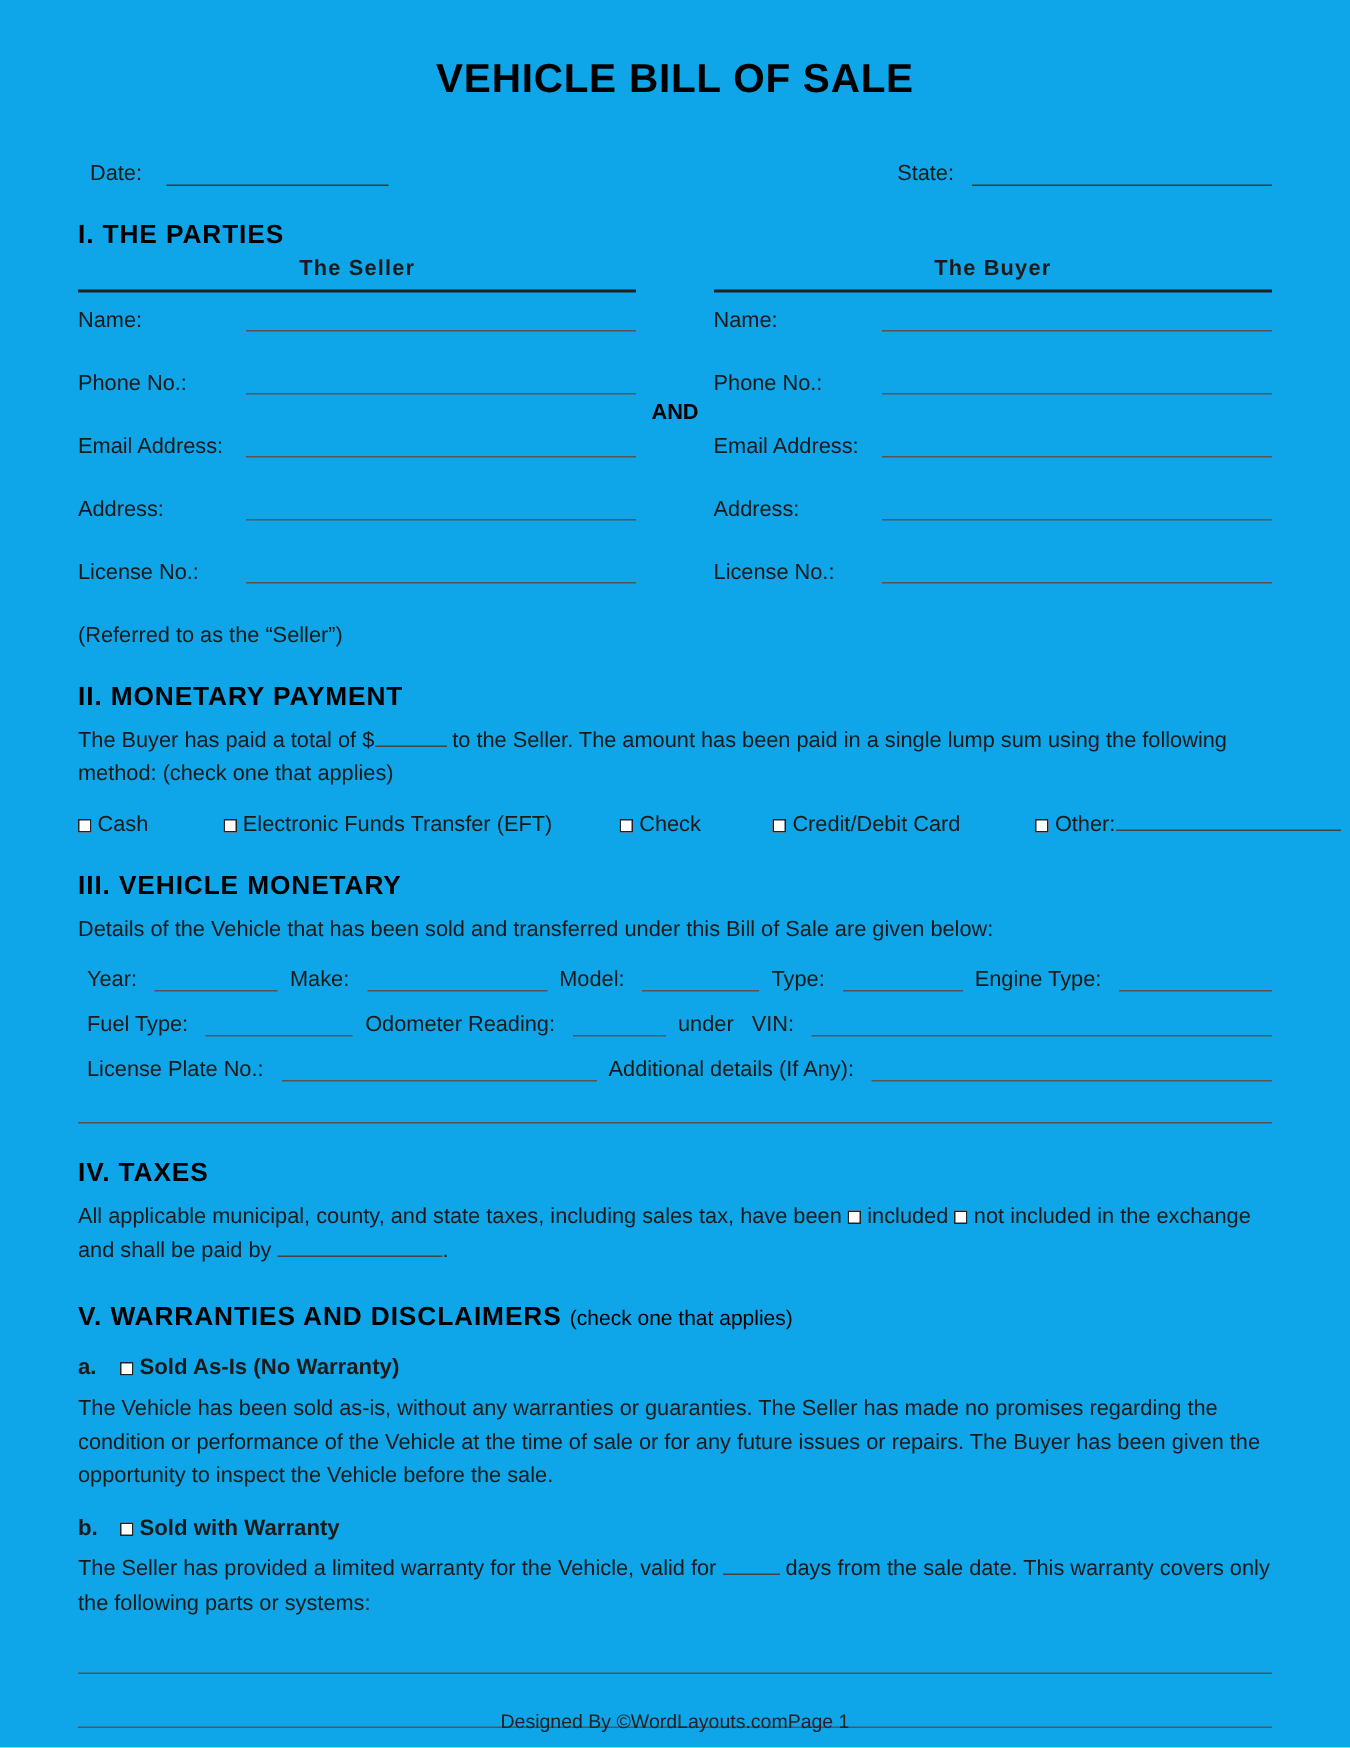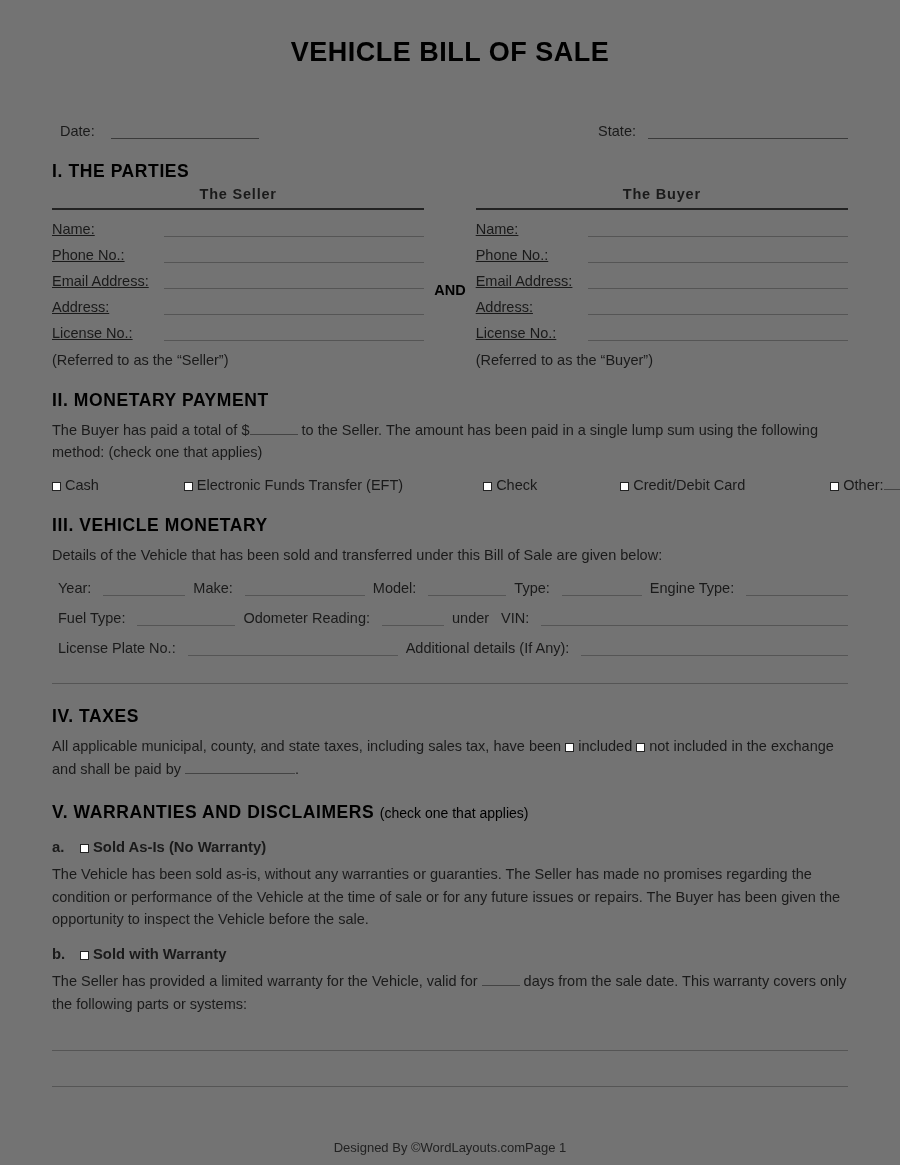--- a/index.html
+++ b/index.html
@@ -8,41 +8,41 @@
     background: #ffffff;
   }
   body {
     font-family: "Liberation Sans", sans-serif;
     color: #1a1a1a;
   }
   .page {
     position: relative;
     width: 900px;
     height: 1165px;
-    background: #737373;
+    background: #0ea5e9;
     box-sizing: border-box;
     padding: 0 52px;
     overflow: hidden;
   }
 
   
   .doc-title {
     text-align: center;
     font-size: 27px;
     font-weight: 700;
     letter-spacing: 0.5px;
     color: #000;
     padding-top: 38px;
     line-height: 1.1;
   }
 
   
   .date-state-row {
     display: flex;
-    margin-top: 55px;
+    margin-top: 40px;
     font-size: 14.5px;
   }
   .ds-left { width: 50%; display: flex; align-items: flex-end; padding-left: 8px; }
   .ds-right { width: 50%; display: flex; align-items: flex-end; justify-content: flex-end; }
   .ds-label { white-space: nowrap; }
   .rule {
     border-bottom: 1.2px solid #3a3a3a;
     height: 15px;
     display: inline-block;
   }
@@ -88,24 +88,22 @@
     font-size: 14.5px;
     letter-spacing: 0.8px;
     padding-bottom: 6px;
   }
   .party-rule-top {
     border-bottom: 2.2px solid #222;
     margin-bottom: 11px;
   }
   .field-row {
     display: flex;
-    align-items: flex-end;
-    font-size: 14.5px;
-    margin-bottom: 10px;
-    text-decoration: underline;
+    font-size: 14.5px;
+    margin-bottom: 26px;
   }
   .field-label {
     width: 112px;
     flex: 0 0 112px;
     white-space: nowrap;
   }
   .field-rule {
     flex: 1 1 auto;
     border-bottom: 1.2px solid #555;
     height: 14px;
@@ -142,21 +140,20 @@
     background: #fff;
     box-sizing: border-box;
   }
 
   
   .pay-options {
     display: flex;
     align-items: flex-end;
     font-size: 14.5px;
     margin-top: 12px;
-    gap: 35px;
   }
   .pay-opt { white-space: nowrap; }
   .pay-opt.o1 { margin-right: 50px; }
   .pay-opt.o2 { margin-right: 45px; }
   .pay-opt.o3 { margin-right: 48px; }
   .pay-opt.o4 { margin-right: 50px; }
 
   
   .vd-row {
     display: flex;
@@ -278,21 +275,20 @@
       </div>
       <div class="field-row">
         <span class="field-label">Address:</span>
         <span class="field-rule"></span>
       </div>
       <div class="field-row">
         <span class="field-label">License No.:</span>
         <span class="field-rule"></span>
       </div>
 
-      <div class="referred">(Referred to as the “Buyer”)</div>
     </div>
   </div>
 
   <div class="section-heading">II.  MONETARY PAYMENT</div>
 
   <div class="para">
     <span>The Buyer has paid a total of $</span><span class="inline-blank blank-amount"></span><span> to the Seller. The amount has been paid in a single lump sum using the following method: (check one that applies)</span>
   </div>
 
   <div class="pay-options">

